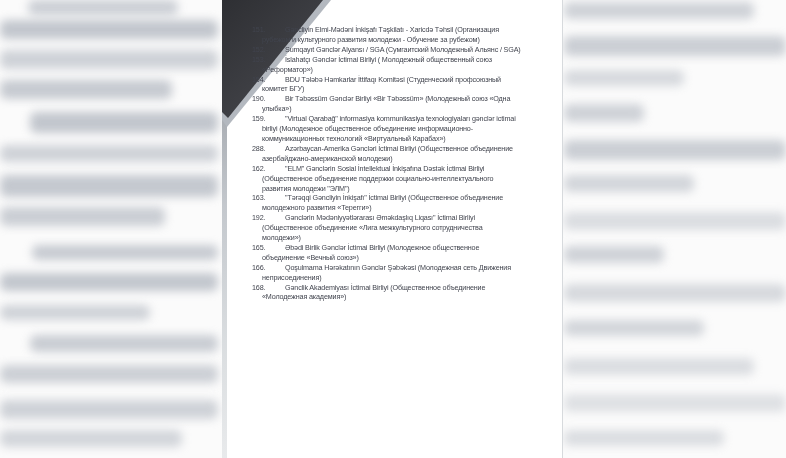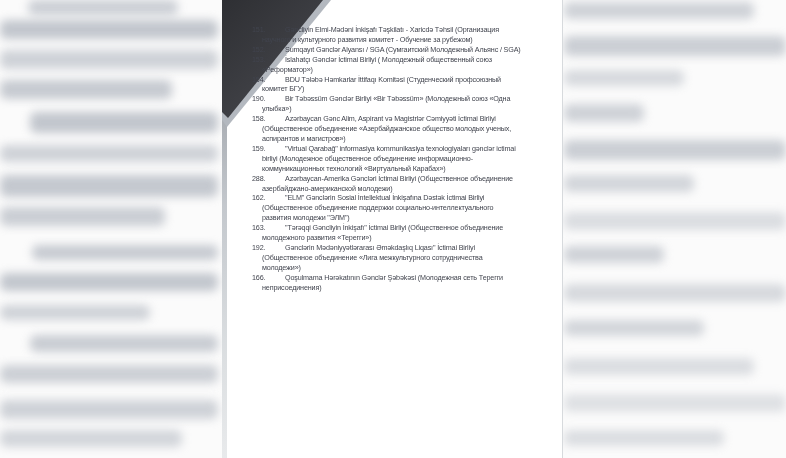--- a/index.html
+++ b/index.html
@@ -97,28 +97,29 @@
       <div class="blur-bar" style="top: 358px; left: 2px; width: 190px; height: 17px; opacity: 0.4;"></div>
       <div class="blur-bar" style="top: 394px; left: 2px; width: 222px; height: 18px; opacity: 0.35;"></div>
       <div class="blur-bar" style="top: 430px; left: 2px; width: 160px; height: 16px; opacity: 0.4;"></div>
     </div>
 
   <div id="doc-page">
     <div id="page-left-edge"></div>
     <div class="corner-bevel"></div>
     <div class="corner-dark"></div>
     <div id="org-list">
-        <div class="item"><span class="num">151.</span><span>Gəncliyin Elmi-Mədəni İnkişafı Təşkilatı - Xaricdə Təhsil (Организация научного и культурного развития комитет - Обучение за рубежом)</span></div>
+        <div class="item"><span class="num">151.</span><span>Gəncliyin Elmi-Mədəni İnkişafı Təşkilatı - Xaricdə Təhsil (Организация рубежом и культурного развития молодежи - Обучение за рубежом)</span></div>
         <div class="item"><span class="num">152.</span><span>Sumqayıt Gənclər Alyansı / SGA (Сумгаитский Молодежный Альянс / SGA)</span></div>
         <div class="item"><span class="num">153.</span><span>İslahatçı Gənclər İctimai Birliyi ( Молодежный общественный союз «Реформатор»)</span></div>
         <div class="item"><span class="num">154.</span><span>BDU Tələbə Həmkarlar İttifaqı Komitəsi (Студенческий профсоюзный комитет БГУ)</span></div>
         <div class="item"><span class="num">190.</span><span>Bir Təbəssüm Gənclər Birliyi «Bir Təbəssüm» (Молодежный союз «Одна улыбка»)</span></div>
-        <div class="item"><span class="num">158.</span><span>Azərbaycan Gənc Alim, Aspirant və Magistrlər Cəmiyyəti İctimai Birliyi (Общественное объединение «Азербайджанское общество молодых ученых, аспирантов и магистров»)</span></div>
         <div class="item"><span class="num">159.</span><span>"Virtual Qarabağ" informasiya kommunikasiya texnologiyaları gənclər ictimai birliyi (Молодежное общественное объединение информационно-коммуникационных технологий «Виртуальный Карабах»)</span></div>
         <div class="item"><span class="num">288.</span><span>Azərbaycan-Amerika Gəncləri İctimai Birliyi (Общественное объединение азербайджано-американской молодежи)</span></div>
         <div class="item"><span class="num">162.</span><span>"ELM" Gənclərin Sosial İntellektual İnkişafına Dəstək İctimai Birliyi (Общественное объединение поддержки социально-интеллектуального развития молодежи "ЭЛМ")</span></div>
         <div class="item"><span class="num">163.</span><span>"Tərəqqi Gəncliyin İnkişafı" İctimai Birliyi (Общественное объединение молодежного развития «Терегги»)</span></div>
         <div class="item"><span class="num">192.</span><span>Gənclərin Mədəniyyətlərarası Əməkdaşlıq Liqası" İctimai Birliyi (Общественное объединение «Лига межкультурного сотрудничества молодежи»)</span></div>
-        <div class="item"><span class="num">166.</span><span>Qoşulmama Hərəkatının Gənclər Şəbəkəsi (Молодежная сеть Терегги неприсоединения)</span></div>
+        <div class="item"><span class="num">165.</span><span>Əbədi Birlik Gənclər İctimai Birliyi (Молодежное общественное объединение «Вечный союз»)</span></div>
+        <div class="item"><span class="num">166.</span><span>Qoşulmama Hərəkatının Gənclər Şəbəkəsi (Молодежная сеть Движения неприсоединения)</span></div>
+        <div class="item"><span class="num">168.</span><span>Gənclik Akademiyası İctimai Birliyi (Общественное объединение «Молодежная академия»)</span></div>
       </div>
   </div>
 
 </div>
 
 </body></html>

